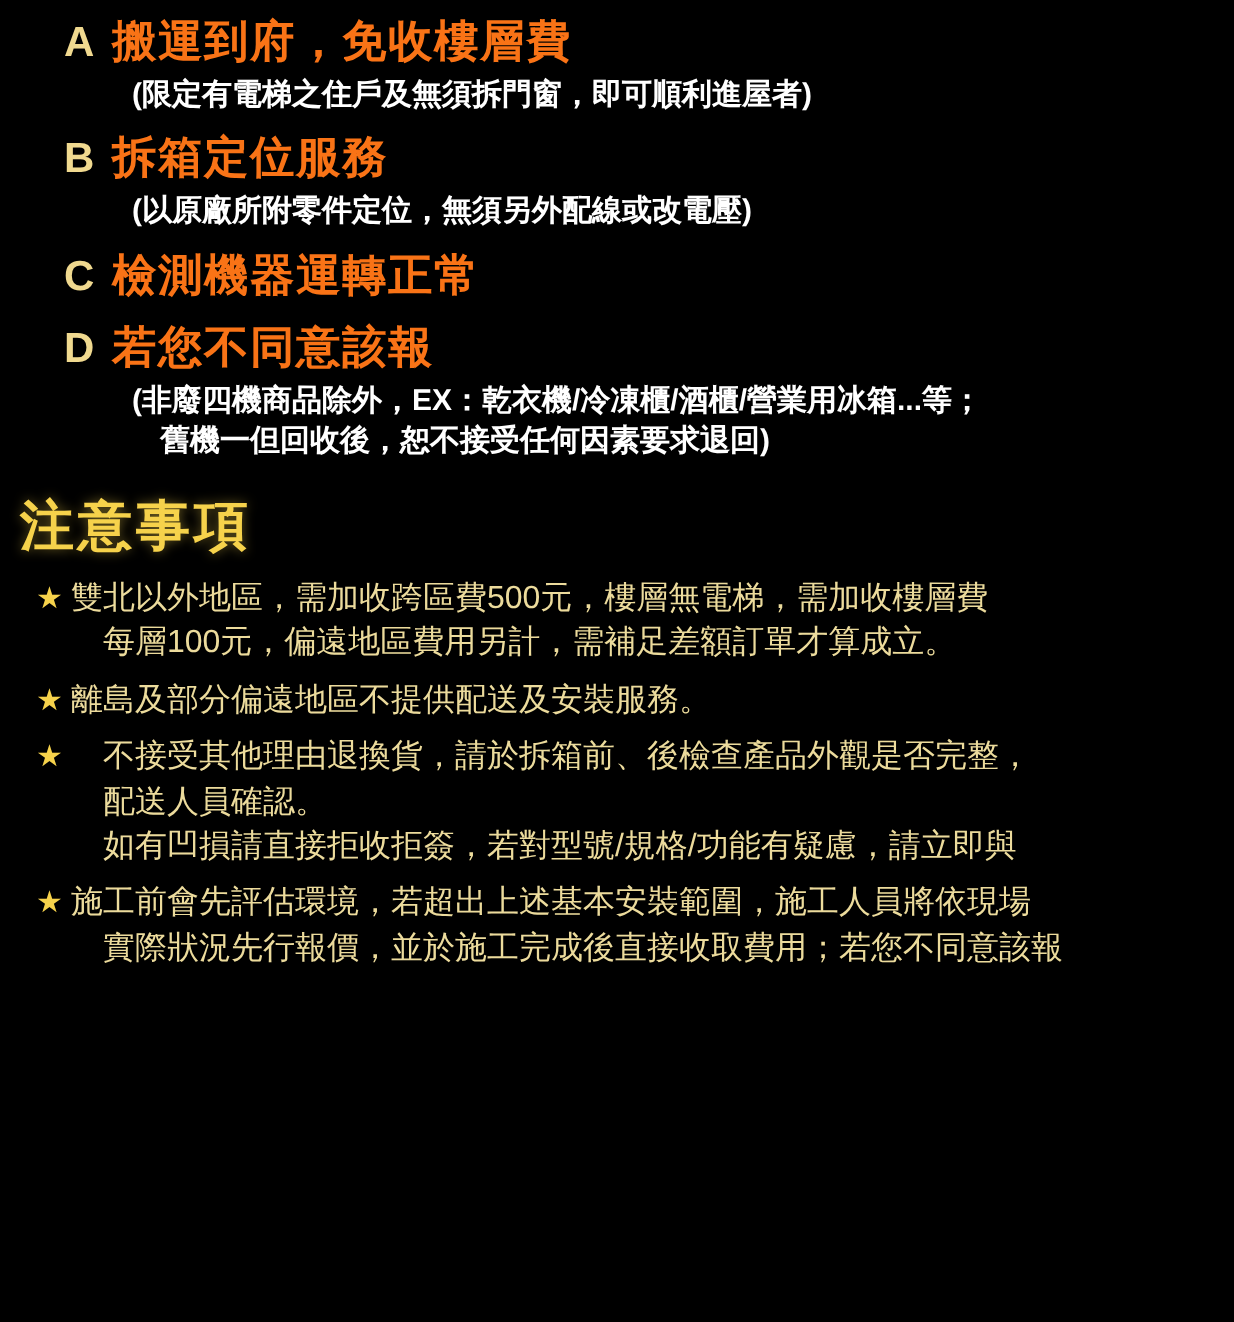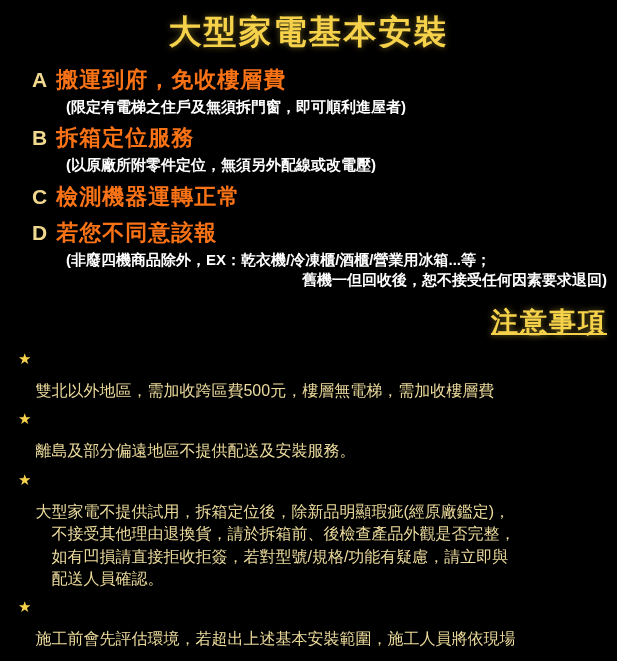--- a/index.html
+++ b/index.html
@@ -24,28 +24,27 @@
   .title {
     text-align: center;
     font-size: 33px;
     font-weight: bold;
     letter-spacing: 2px;
     color: #f6d24b;
     text-shadow: 0 0 6px rgba(246,210,75,0.45);
     margin: 4px 0 10px 0;
   }
   .section-title {
-    text-align: right;
+    text-align: left;
     font-size: 27px;
     font-weight: bold;
     letter-spacing: 2px;
     color: #f6d24b;
     text-shadow: 0 0 6px rgba(246,210,75,0.45);
     margin: 14px 0 8px 0;
-    text-decoration: underline;
   }
   .item {
     margin: 0 0 6px 0;
   }
   .item-head {
     display: flex;
     align-items: baseline;
     gap: 9px;
     padding-left: 22px;
   }
@@ -65,55 +64,52 @@
     font-size: 15px;
     color: #ffffff;
     padding-left: 56px;
     margin-top: 2px;
     line-height: 1.35;
     font-weight: bold;
   }
   .item-sub .cont {
     display: block;
     padding-left: 14px;
-    text-align: right;
   }
   .note {
     display: flex;
     align-items: flex-start;
     gap: 4px;
     font-size: 16px;
     line-height: 1.4;
     color: #ecdb9c;
     margin: 0 0 6px 0;
     padding: 0 4px 0 8px;
   }
   .star {
     color: #f6d24b;
     font-size: 15px;
     line-height: 1.5;
     flex: 0 0 auto;
   }
   .note-text {
     flex: 1 1 auto;
-    margin-top: 32px;
   }
   .note-text .ln {
     display: block;
   }
   .note-text .ln.indent {
     padding-left: 16px;
   }
 </style>
 </head>
 <body>
 
 <div class="page">
 
-  <div class="title">大型家電基本安裝</div>
 
   <div class="item">
     <div class="item-head">
       <span class="item-letter">A</span>
       <span class="item-main">搬運到府，免收樓層費</span>
     </div>
     <div class="item-sub">(限定有電梯之住戶及無須拆門窗，即可順利進屋者)</div>
   </div>
 
   <div class="item">
@@ -141,40 +137,41 @@
       <span class="cont">舊機一但回收後，恕不接受任何因素要求退回)</span>
     </div>
   </div>
 
   <div class="section-title">注意事項</div>
 
   <div class="note">
     <span class="star">★</span>
     <span class="note-text">
       <span class="ln">雙北以外地區，需加收跨區費500元，樓層無電梯，需加收樓層費</span>
+      <span class="ln indent">每層100元，偏遠地區費用另計，需補足差額訂單才算成立。</span>
     </span>
   </div>
 
   <div class="note">
     <span class="star">★</span>
     <span class="note-text">
       <span class="ln">離島及部分偏遠地區不提供配送及安裝服務。</span>
     </span>
   </div>
 
   <div class="note">
     <span class="star">★</span>
     <span class="note-text">
-      <span class="ln">大型家電不提供試用，拆箱定位後，除新品明顯瑕疵(經原廠鑑定)，</span>
       <span class="ln indent">不接受其他理由退換貨，請於拆箱前、後檢查產品外觀是否完整，</span>
+      <span class="ln indent">配送人員確認。</span>
       <span class="ln indent">如有凹損請直接拒收拒簽，若對型號/規格/功能有疑慮，請立即與</span>
-      <span class="ln indent">配送人員確認。</span>
     </span>
   </div>
 
   <div class="note">
     <span class="star">★</span>
     <span class="note-text">
       <span class="ln">施工前會先評估環境，若超出上述基本安裝範圍，施工人員將依現場</span>
+      <span class="ln indent">實際狀況先行報價，並於施工完成後直接收取費用；若您不同意該報</span>
     </span>
   </div>
 
 </div>
 
 </body></html>

